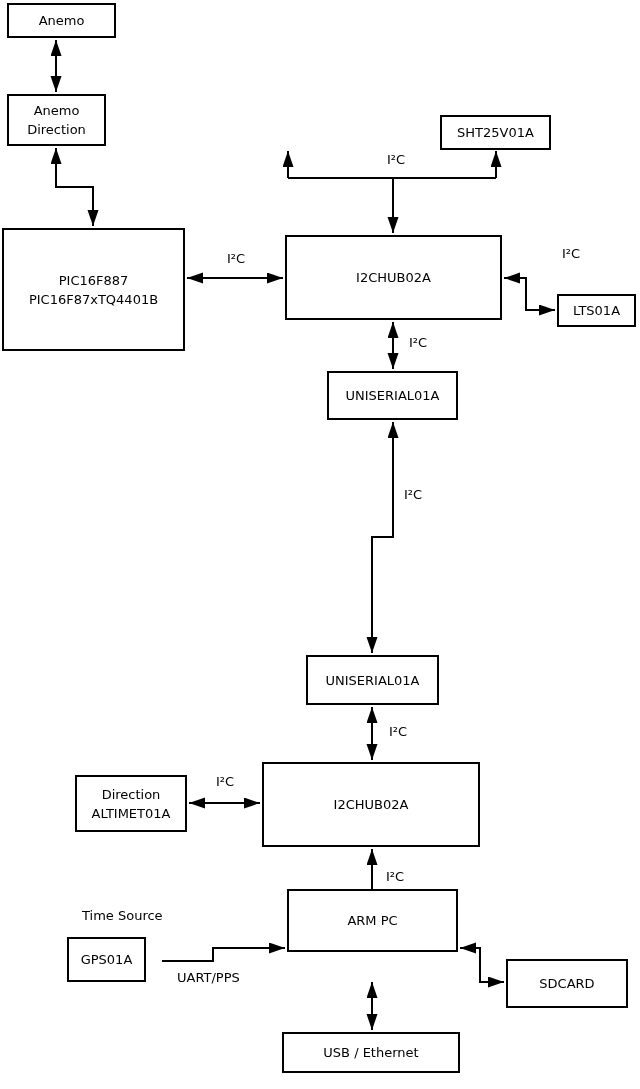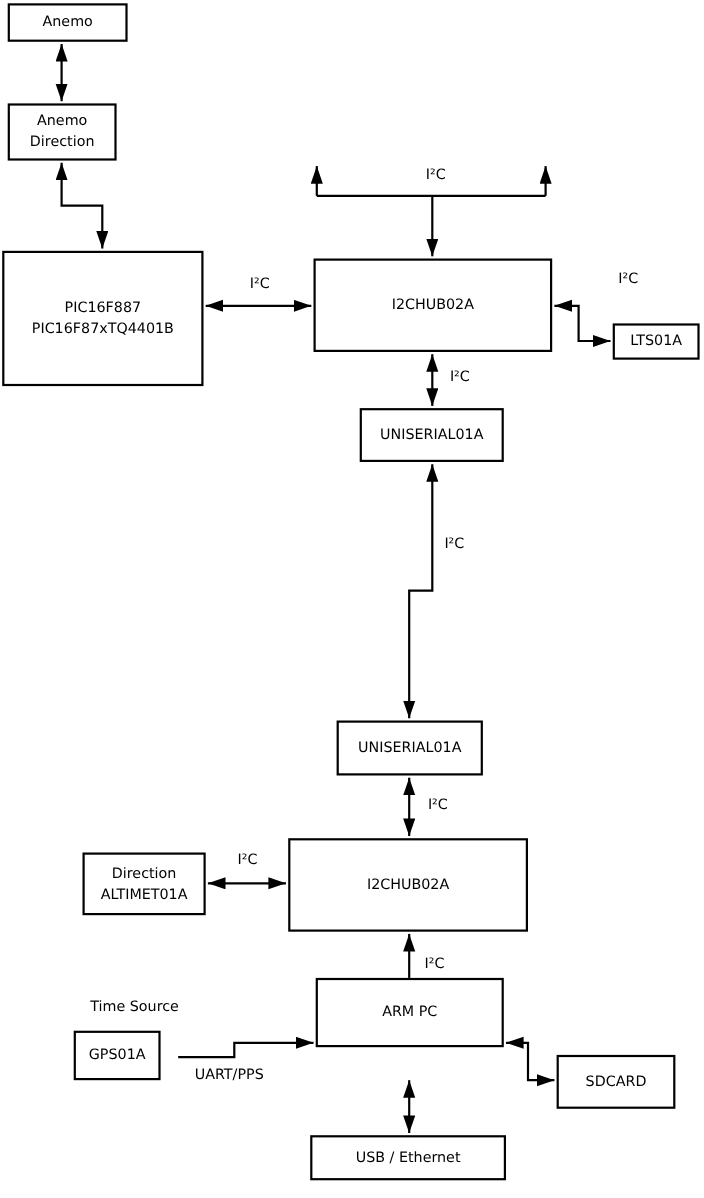--- a/index.html
+++ b/index.html
@@ -72,20 +72,23 @@
     <span>Anemo</span>
     <span>Direction</span>
   </div>
 
   <div class="node" style="left:2px;top:228px;width:183px;height:123px">
     <span>PIC16F887</span>
     <span>PIC16F87xTQ4401B</span>
   </div>
 
 
+  <div class="node" style="left:440px;top:115px;width:111px;height:35px">
+    <span>SHT25V01A</span>
+  </div>
 
   <div class="node" style="left:285px;top:235px;width:217px;height:85px">
     <span>I2CHUB02A</span>
   </div>
 
   <div class="node" style="left:557px;top:294px;width:79px;height:33px">
     <span>LTS01A</span>
   </div>
 
   <div class="node" style="left:327px;top:371px;width:131px;height:49px">
@@ -106,21 +109,21 @@
   </div>
 
   <div class="node" style="left:67px;top:937px;width:79px;height:45px">
     <span>GPS01A</span>
   </div>
 
   <div class="node" style="left:287px;top:889px;width:171px;height:63px">
     <span>ARM PC</span>
   </div>
 
-  <div class="node" style="left:506px;top:959px;width:108px;height:49px">
+  <div class="node" style="left:506px;top:959px;width:122px;height:49px">
     <span>SDCARD</span>
   </div>
 
   <div class="node" style="left:282px;top:1032px;width:178px;height:41px">
     <span>USB / Ethernet</span>
   </div>
 
   <span class="edge-label" style="left:227px;top:252px">I²C</span>
   <span class="edge-label" style="left:387px;top:153px">I²C</span>
   <span class="edge-label" style="left:562px;top:247px">I²C</span>

